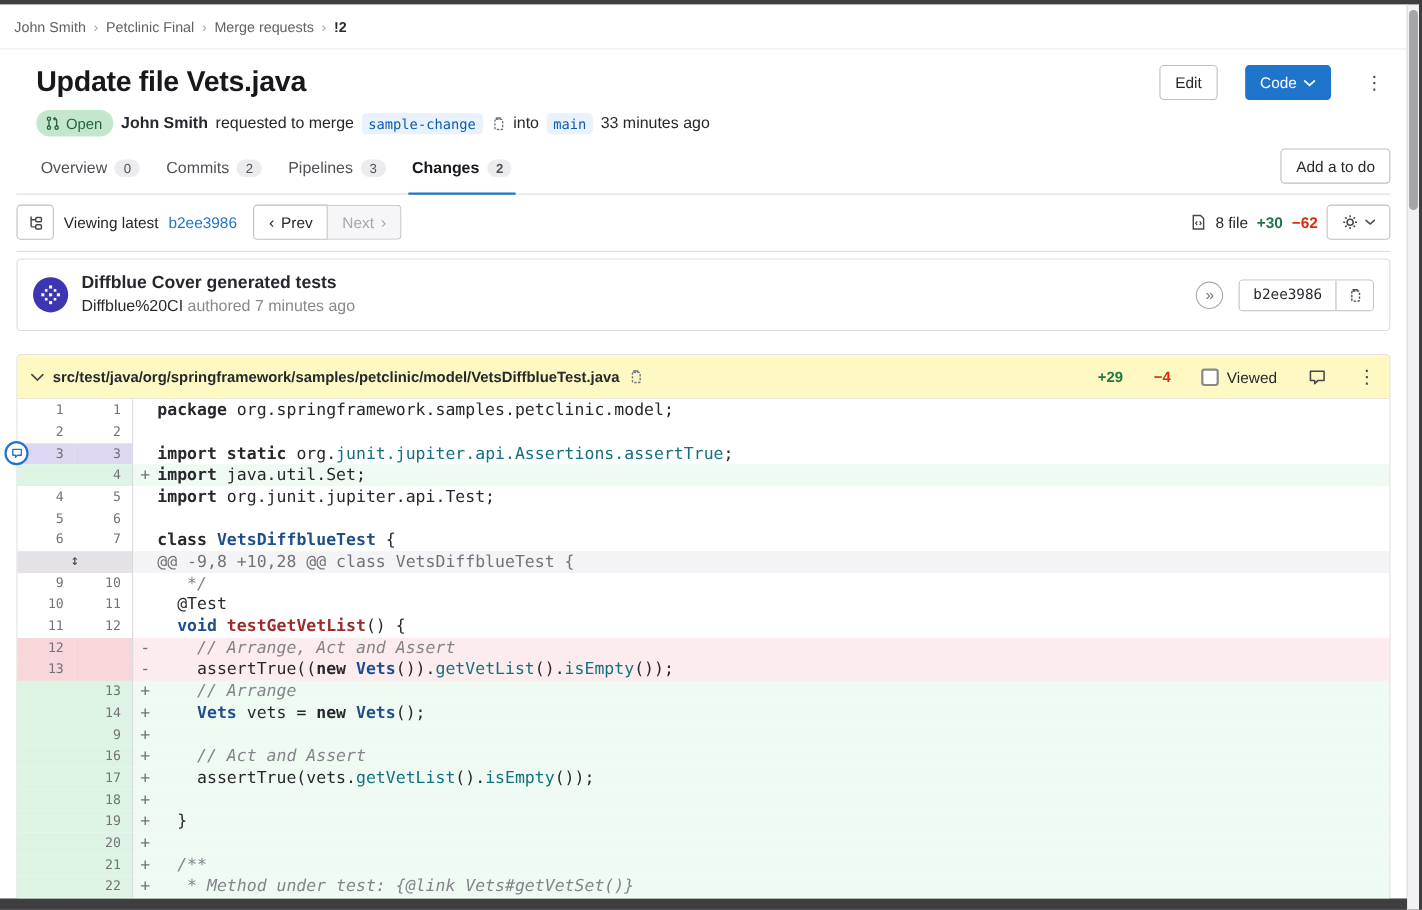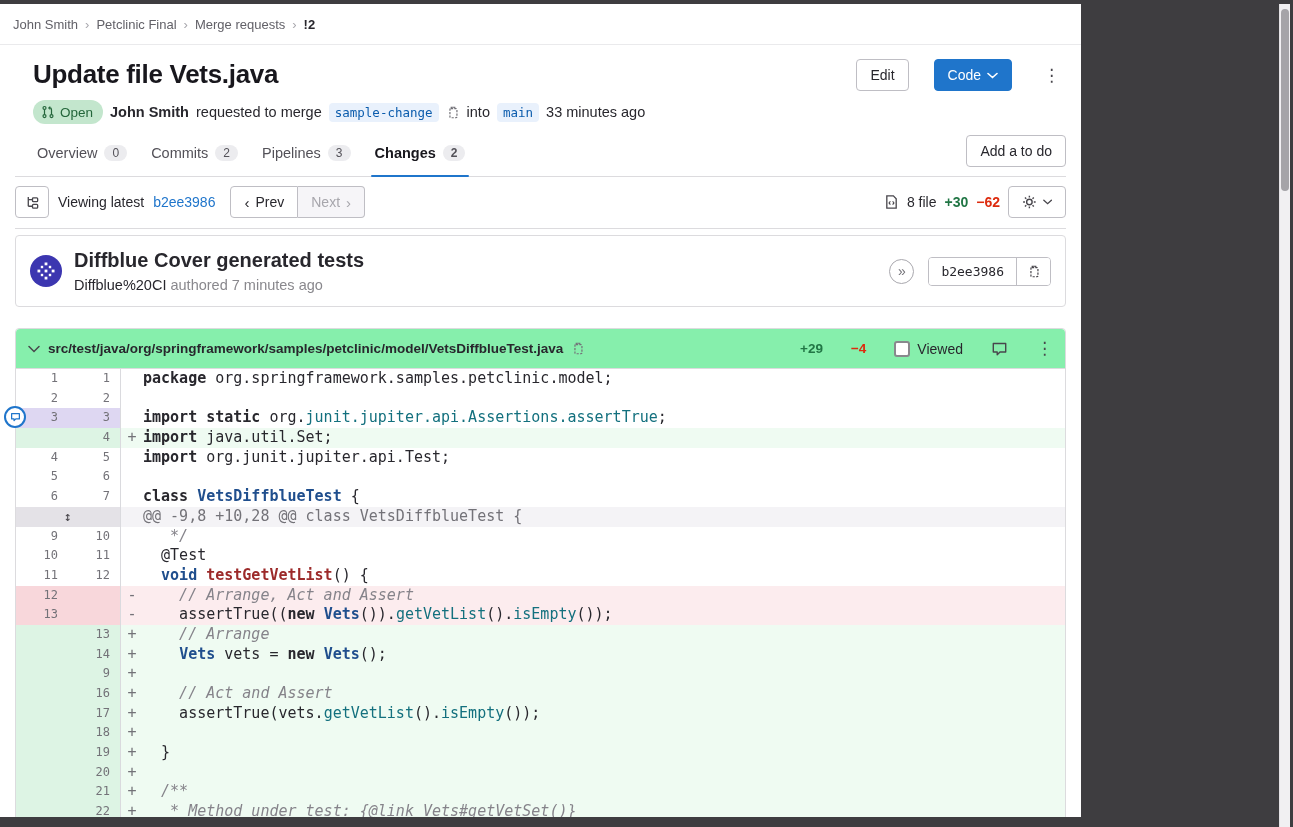--- a/index.html
+++ b/index.html
@@ -4,21 +4,21 @@
 <style>
   * { box-sizing: border-box; }
   html,body { margin:0; padding:0; }
   body {
     width:1293px; height:827px; position:relative; overflow:hidden;
     background:#3e3d40;
     font-family:"Liberation Sans","DejaVu Sans",sans-serif;
     color:#28272d;
   }
   .viewport {
-    position:absolute; top:4px; left:0; width:1081px; height:813px;
+    position:absolute; top:4px; left:0; width:1279px; height:813px;
     background:#fff; overflow:hidden;
   }
   
   .scroll-track { position:absolute; top:4px; right:3px; width:11px; height:823px; background:#f1f0f2; border-left:1px solid #e3e2e5;}
   .scroll-thumb { position:absolute; top:5px; left:1px; width:8px; height:182px; background:#a5a4a8; border-radius:4px; }
   .edge-right { position:absolute; top:0; right:0; width:3px; height:827px; background:#3e3d40; }
   .edge-bottom { position:absolute; left:0; top:817px; width:1279px; height:10px; background:#3e3d40; }
 
   
   .breadcrumbs { height:41px; display:flex; align-items:center; padding:0 13px; border-bottom:1px solid #eaeaec; font-size:13px; color:#626168; gap:7px; }
@@ -74,32 +74,32 @@
   .chev { font-size:15px; line-height:1; }
   .toolbar-right { margin-left:auto; display:flex; align-items:center; gap:8px; }
   .stat-add { color:#217645; font-weight:700; }
   .stat-del { color:#dd2b0e; font-weight:700; }
   .gear-btn { width:58px; }
 
   
   .commit-card { margin-top:6px; border:1px solid #dcdbde; border-radius:4px; padding:10px 14px; display:flex; align-items:center; }
   .avatar { width:32px; height:32px; border-radius:50%; background:#3c36b0; display:flex; align-items:center; justify-content:center; flex:0 0 32px; }
   .commit-texts { margin-left:12px; line-height:1.45; }
-  .commit-title { font-size:20px; font-weight:700; color:#28272d; }
+  .commit-title { font-size:16px; font-weight:700; color:#28272d; }
   .commit-sub { font-size:14.5px; color:#28272d; }
   .commit-sub .muted { color:#89888d; }
   .commit-right { margin-left:auto; display:flex; align-items:center; gap:14px; }
   .circle-btn { width:25px; height:25px; border:1px solid #a9a8ae; border-radius:50%; display:flex; align-items:center; justify-content:center; color:#737278; font-size:14px; cursor:pointer; background:#fff; }
   .sha-group { display:inline-flex; border:1px solid #bfbec4; border-radius:4px; overflow:hidden; }
   .sha-box { padding:6px 12px; font-family:"DejaVu Sans Mono","Liberation Mono",monospace; font-size:13px; color:#28272d; background:#fff; }
   .sha-copy { border-left:1px solid #bfbec4; width:34px; display:flex; align-items:center; justify-content:center; background:#fff; cursor:pointer; }
 
   
   .file-card { margin-top:21px; border:1px solid #dcdbde; border-radius:4px 4px 0 0; }
-  .file-header { height:40px; display:flex; align-items:center; gap:8px; padding:0 12px; border-bottom:1px solid #dcdbde; background:#86efac; border-radius:4px 4px 0 0; }
+  .file-header { height:40px; display:flex; align-items:center; gap:8px; padding:0 12px; border-bottom:1px solid #dcdbde; background:#fef9c3; border-radius:4px 4px 0 0; }
   .file-path { font-size:13.5px; font-weight:700; color:#28272d; }
   .file-header-right { margin-left:auto; display:flex; align-items:center; gap:28px; font-size:13.5px; }
   .checkbox { width:16px; height:16px; border:2px solid #89888d; border-radius:3px; background:#fff; display:inline-block; cursor:pointer; }
   .viewed-wrap { display:flex; align-items:center; gap:7px; font-size:14px; color:#28272d; }
 
   
   .diff-body { font-family:"DejaVu Sans Mono","Liberation Mono",monospace; }
   .d-row { display:flex; height:19.7px; position:relative; }
   .d-num { flex:0 0 52px; width:52px; text-align:right; padding-right:10px; font-size:12px; line-height:19.7px; color:#737278; cursor:pointer; background:#fff; }
   .d-code { flex:1; display:flex; border-left:1px solid #dadade; font-size:15px; line-height:19.7px; white-space:pre; background:#fff; overflow:hidden; }

